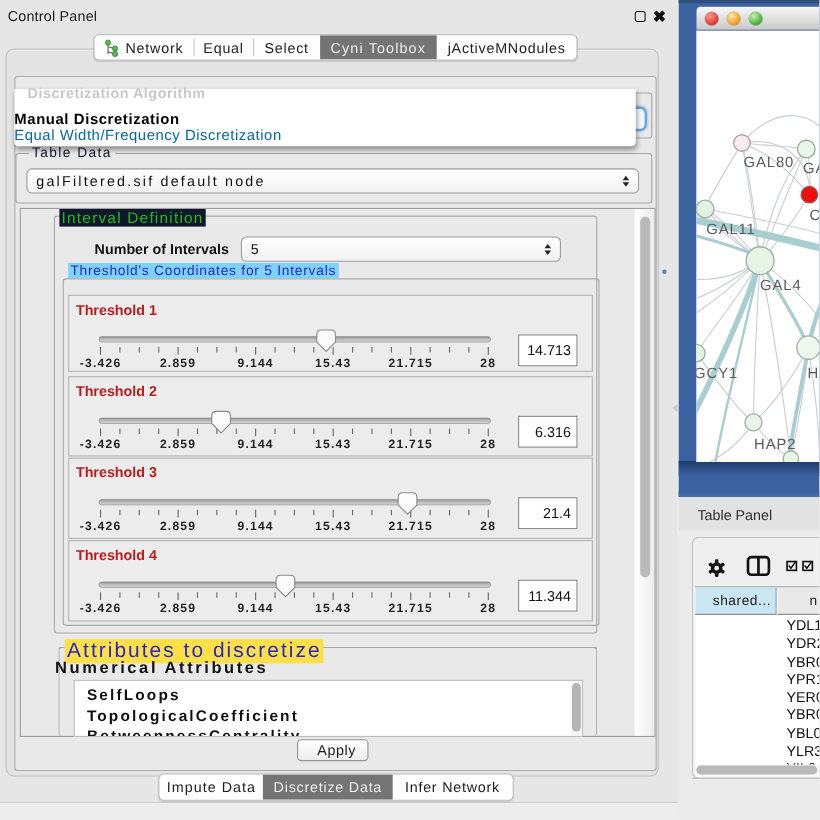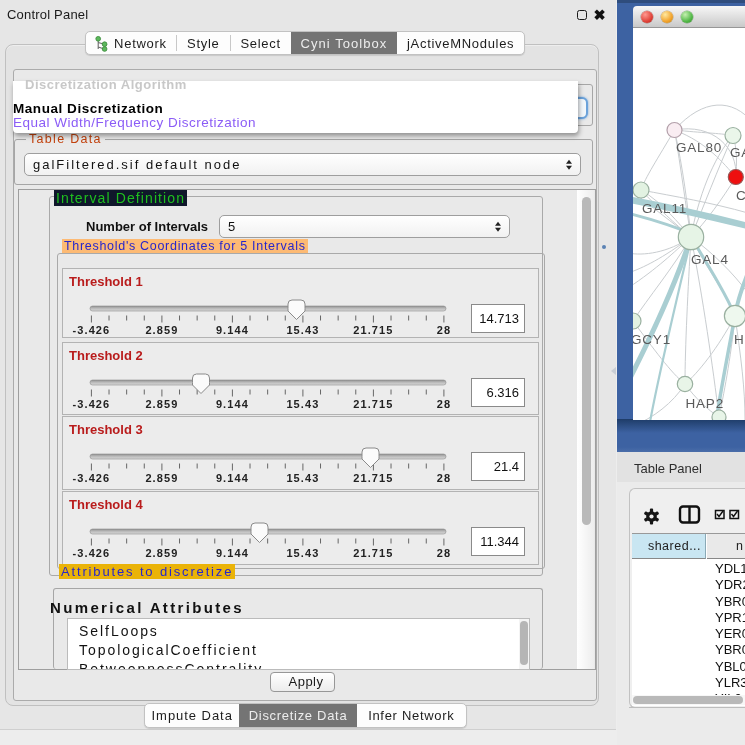--- a/index.html
+++ b/index.html
@@ -77,21 +77,21 @@
 
   <div id="panelA" class="abs"></div>
 
   <div class="abs" style="left:13px; top:69px; width:584px; height:632px; background:#e9e9e9; border:1px solid #ababab; border-radius:3px;"></div>
 
   <div class="abs group" style="left:14px; top:84px; width:579px; height:42px;"></div>
 
   <div class="abs" style="left:22px; top:97px; width:566px; height:22px; background:#f2f7fb; border:2px solid #6ba2da; border-radius:6px; box-shadow:0 0 2.5px #74a7dc;"></div>
 
   <div class="abs group" style="left:14px; top:139px; width:579px; height:46px;"></div>
-  <div class="abs" style="left:26px; top:132px; font-size:12.5px; color:#c2410c; background:#e9e9e9; padding:0 3px; letter-spacing:1.3px;">Table Data</div>
+  <div class="abs" style="left:26px; top:132px; font-size:12.5px; color:#0f172a; background:#e9e9e9; padding:0 3px; letter-spacing:1.3px;">Table Data</div>
   <div class="combo" style="left:24px; top:153px; width:557px; height:23px;">
     <span class="txt">galFiltered.sif default node</span>
     <span class="spin">
         <span class="u"></span>
         <span class="d"></span>
       </span>
   </div>
 
   <div class="abs" style="left:18px; top:189px; width:578px; height:481px; background:#e9e9e9; border:1px solid #9e9e9e;"></div>
 
@@ -104,21 +104,21 @@
   <div class="abs" style="left:86px; top:219px; font-size:13px; font-weight:bold; color:#111;">Number of Intervals</div>
   <div class="combo" style="left:219px; top:215px; width:291px; height:23px;">
     <span class="txt">5</span>
     <span class="spin">
         <span class="u"></span>
         <span class="d"></span>
       </span>
   </div>
 
   <div class="abs group" style="left:57px; top:253px; width:488px; height:316px; border-color:#a9a9a9;"></div>
-  <div class="abs gtitle" style="left:62px; top:239px; color:#2626cc; background:#fdba74; letter-spacing:0.7px;">Threshold's Coordinates for 5 Intervals</div>
+  <div class="abs gtitle" style="left:62px; top:239px; color:#2626cc; background:#7dd3fc; letter-spacing:0.7px;">Threshold's Coordinates for 5 Intervals</div>
 
   <div id="thresholds">
       <div class="tpanel" style="top:268px; height:70px;">
         <div class="tlab">Threshold 1</div>
         <svg width="477" height="70" style="position:absolute;left:0;top:0;">
           <defs>
             <linearGradient id="tr1" x1="0" y1="0" x2="0" y2="1">
               <stop offset="0" stop-color="#8f8f8f"></stop>
               <stop offset="0.45" stop-color="#b9b9b9"></stop>
               <stop offset="1" stop-color="#d9d9d9"></stop>
@@ -278,24 +278,24 @@
           <text x="239.9" y="64.5" font-size="11" font-weight="bold" fill="#222" text-anchor="middle" letter-spacing="1.1" font-family="Liberation Sans">15.43</text>
           <text x="310.4" y="64.5" font-size="11" font-weight="bold" fill="#222" text-anchor="middle" letter-spacing="1.1" font-family="Liberation Sans">21.715</text>
           <text x="380.9" y="64.5" font-size="11" font-weight="bold" fill="#222" text-anchor="middle" letter-spacing="1.1" font-family="Liberation Sans">28</text>
           <path d="M188,39.5 l0,-4.5 q0,-4 4,-4 l9,0 q4,0 4,4 l0,4.5 l0,2.5 l-8.5,8.5 l-8.5,-8.5 z" fill="#fbfbfb" stroke="#8a8a8a" stroke-width="1"></path>
         </svg>
         <div class="vbox">11.344</div>
       </div>
     </div>
 
   <div class="abs group" style="left:53px; top:588px; width:490px; height:81px; border-bottom:none;"></div>
-  <div class="abs gtitle" style="left:59px; top:564px; color:#2626cc; background:#eab308; letter-spacing:1.85px; font-size:13px;">Attributes to discretize</div>
+  <div class="abs gtitle" style="left:59px; top:581px; color:#2626cc; background:#fde047; letter-spacing:1.85px; font-size:19px;">Attributes to discretize</div>
   <div class="abs" style="left:50px; top:598.5px; font-size:15px; font-weight:bold; color:#111; letter-spacing:2.35px;">Numerical Attributes</div>
   <div class="abs" style="left:67px; top:618px; width:463px; height:52px; background:#fff; border:1px solid #bbb; font-size:14px; color:#111; overflow:hidden; letter-spacing:1.95px;">
-    <div style="padding:3px 0 0 11px; line-height:18.8px;">SelfLoops<br>TopologicalCoefficient<br>BetweennessCentrality</div>
+    <div style="padding:3px 0 0 11px; line-height:18.8px;font-weight:bold;">SelfLoops<br>TopologicalCoefficient<br>BetweennessCentrality</div>
   </div>
   <div class="abs" style="left:519px; top:619px; width:10px; height:50px; background:#f4f4f4;"></div>
   <div class="abs" style="left:520px; top:621px; width:8px; height:44px; background:#b5b5b5; border-radius:4px;"></div>
 
   <div id="apply" class="abs">Apply</div>
 
   <div id="tabs-bottom" class="abs tabstrip">
     <div class="tab" style="width:95px; letter-spacing:0.95px;">Impute Data</div>
     <div class="tab dark" style="width:118px;">Discretize Data</div>
     <div class="tab" style="width:110px;">Infer Network</div>
@@ -304,31 +304,31 @@
   <div id="tabs-top" class="abs tabstrip">
     <div class="tab" style="width:90px;">
       <svg width="13" height="17" viewBox="0 0 13 17" style="margin-right:6px;">
         <path d="M3.2 5 L3.2 14 M3.2 7.5 L9.3 9.2 M3.2 12 L9.3 14" stroke="#6a6a6a" stroke-width="1.1" fill="none"></path>
         <circle cx="3.2" cy="3.8" r="2.35" fill="#5cb85c" stroke="#3f8f3f" stroke-width="0.9"></circle>
         <circle cx="9.6" cy="9.2" r="2.35" fill="#5cb85c" stroke="#3f8f3f" stroke-width="0.9"></circle>
         <circle cx="9.6" cy="14" r="2.35" fill="#5cb85c" stroke="#3f8f3f" stroke-width="0.9"></circle>
       </svg>
       Network</div>
     <div class="tsep"></div>
-    <div class="tab" style="width:53px;">Style</div>
+    <div class="tab" style="width:53px;">Equal</div>
     <div class="tsep"></div>
     <div class="tab" style="width:60px;">Select</div>
     <div class="tab dark" style="width:107px; letter-spacing:1.05px;">Cyni Toolbox</div>
     <div class="tab" style="width:127px;">jActiveMNodules</div>
   </div>
 
   <div class="abs" style="left:13px; top:81px; width:565px; height:52px; background:#fff; border-radius:0 0 4px 4px; box-shadow:1px 3px 5px rgba(0,0,0,0.38);"></div>
   <div class="abs" style="left:25px; top:77px; font-size:13px; letter-spacing:0.5px; font-weight:bold; color:#c8c8c8;">Discretization Algorithm</div>
   <div class="abs" style="left:13px; top:100.5px; font-size:13.5px; letter-spacing:0.55px; font-weight:bold; color:#000;">Manual Discretization</div>
-  <div class="abs" style="left:13px; top:114.5px; font-size:13.5px; letter-spacing:0.5px; color:#8b5cf6;">Equal Width/Frequency Discretization</div>
+  <div class="abs" style="left:13px; top:114.5px; font-size:13.5px; letter-spacing:0.5px; color:#0369a1;">Equal Width/Frequency Discretization</div>
 
   <div class="abs" style="left:602px; top:245px; width:4px; height:4px; border-radius:50%; background:#5b82b4;"></div>
   <div class="abs" style="left:611px; top:367px; width:0; height:0; border-top:4px solid transparent; border-bottom:4px solid transparent; border-right:5px solid #c8cdd4;"></div>
 
   <div id="netwin" class="abs"></div>
   <div class="abs" style="left:617px; top:0; width:128px; height:3px; background:#2f4d7d;"></div>
   <div class="abs" style="left:617px; top:419px; width:128px; height:14px; background:linear-gradient(#1e3c68,#3d62a2);"></div>
   <div class="abs" style="left:617px; top:447px; width:128px; height:5px; background:linear-gradient(#3d62a2,#4a6da9);"></div>
   <div id="nettitle" class="abs"></div>
   <div class="light" style="left:641px; background:radial-gradient(circle at 35% 30%, #ff9990, #e0443a 60%, #b01c12); box-shadow:0 0 0 0.5px rgba(120,30,20,0.5);"></div>

